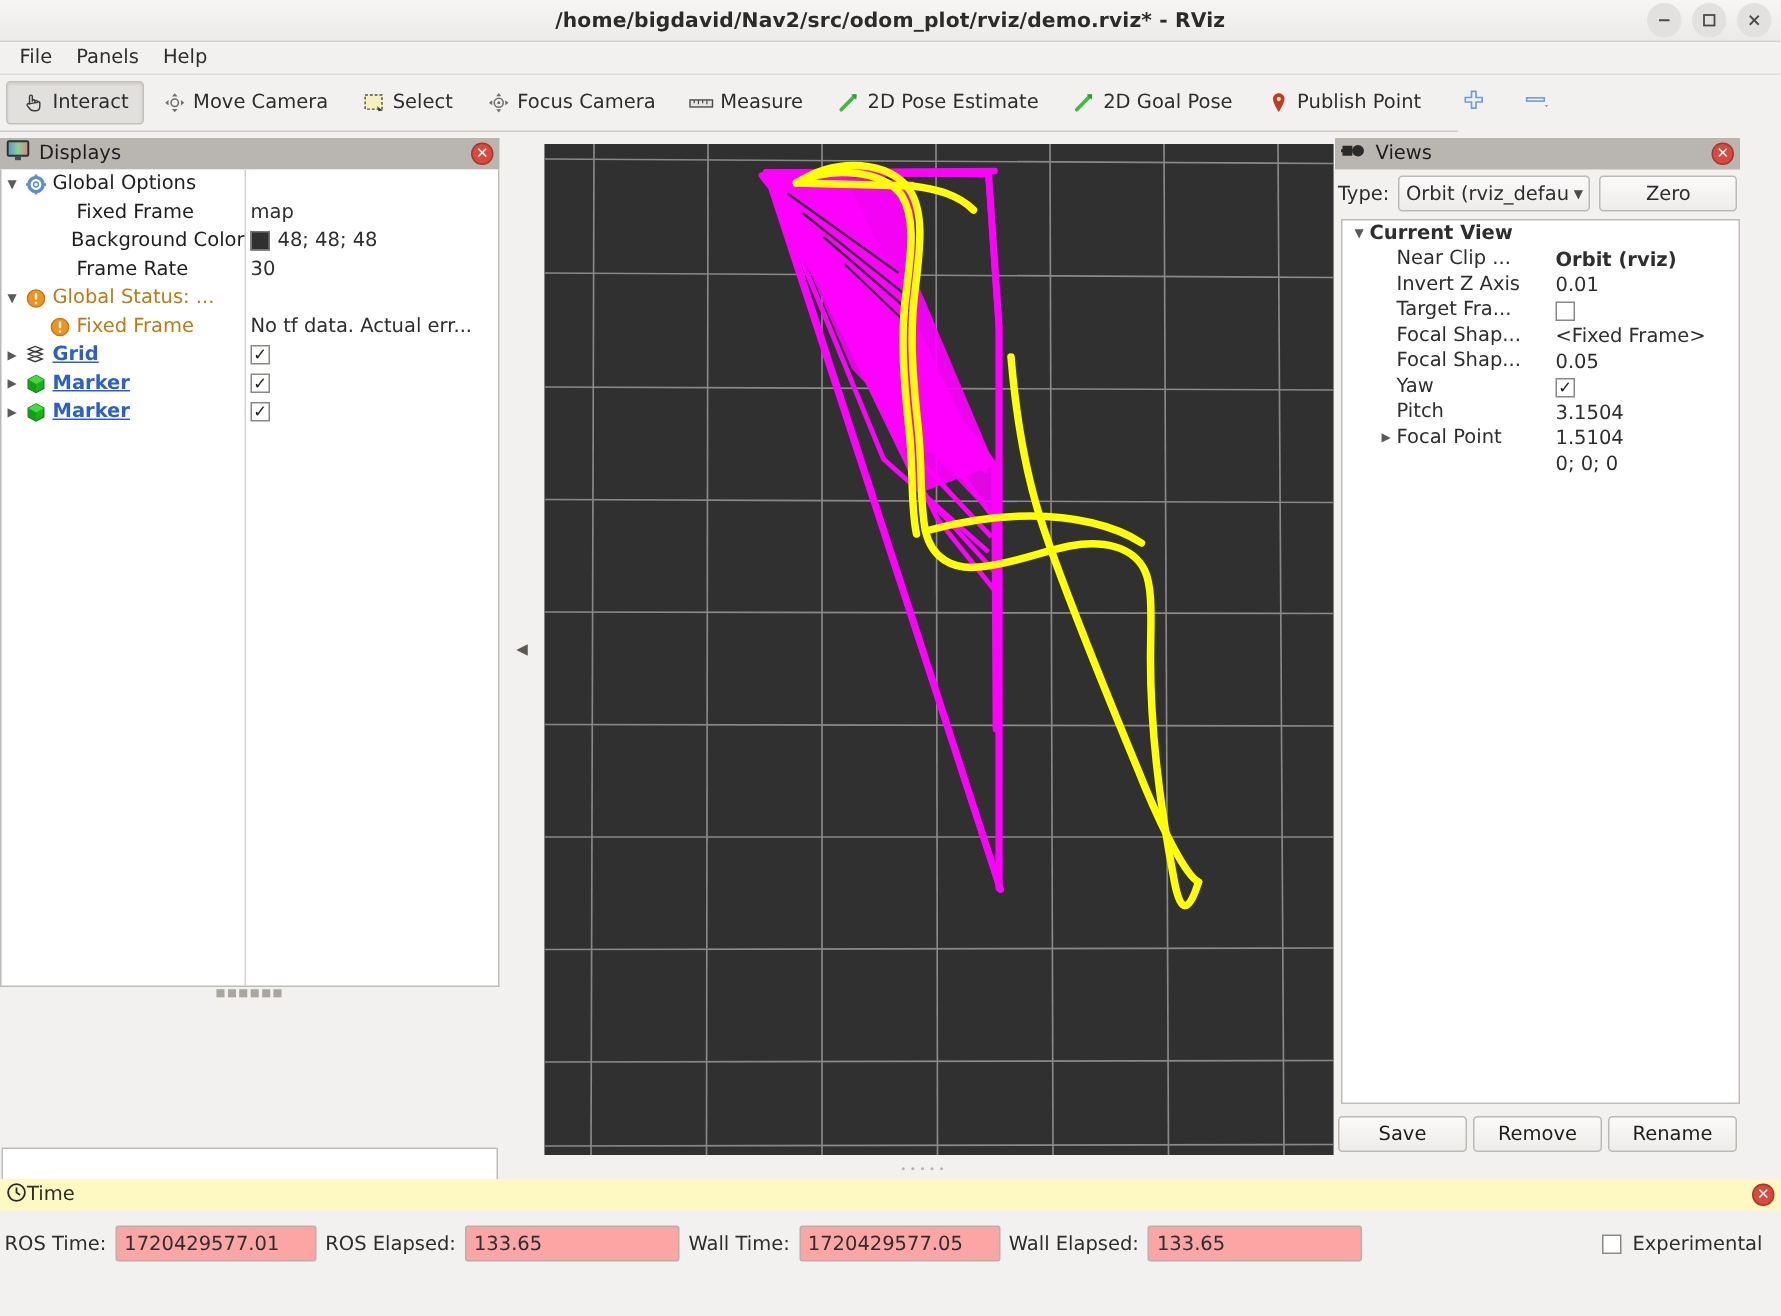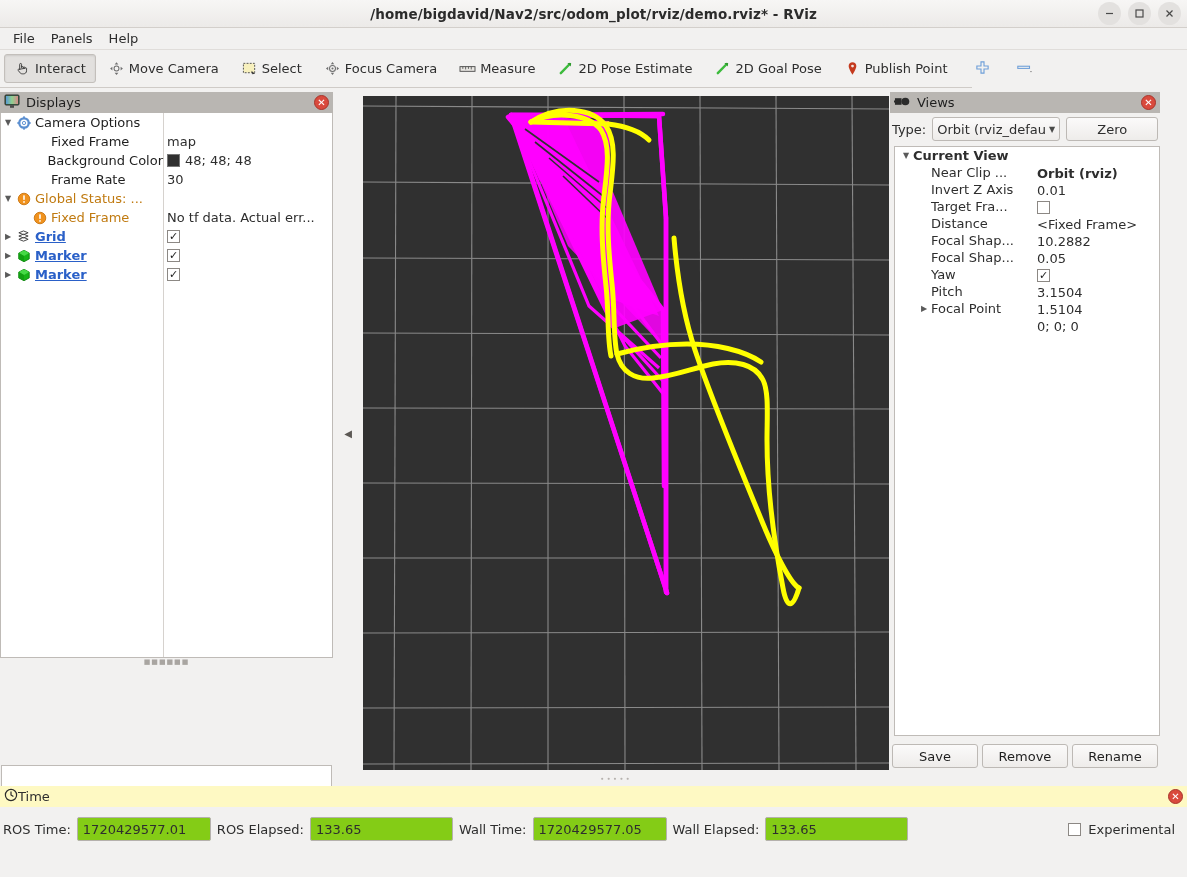--- a/index.html
+++ b/index.html
@@ -195,21 +195,21 @@
   .time-header {
     height: 21px; background: #fef9c3; display: flex; align-items: center; padding: 0 4px;
     font-size: 13px;
   }
   .time-fields {
     position: absolute; left: 0; top: 28px; width: 1187px; height: 30px;
     display: flex; align-items: center; padding-left: 3px; gap: 6px;
   }
   .tlabel { font-size: 13px; white-space: nowrap; }
   .tinput {
-    height: 24px; background: #84cc16; border: 1px solid #b5b1ad; border-radius: 2px;
+    height: 24px; background: #fca5a5; border: 1px solid #b5b1ad; border-radius: 2px;
     display: flex; align-items: center; padding: 0 5px; font-size: 13px;
   }
   .tinput.w1 { width: 134px; }
   .tinput.w2 { width: 143px; }
   .exp-wrap { margin-left: auto; display: flex; align-items: center; gap: 7px; padding-right: 12px; }
 </style>
 </head>
 <body>
 
 <div id="app">
@@ -371,21 +371,21 @@
                   <circle cx="8" cy="8" r="5.4" fill="none" stroke="#5b8fd0" stroke-width="2.6"></circle>
                   <circle cx="8" cy="8" r="1.9" fill="#eef3fa" stroke="#5b8fd0" stroke-width="1"></circle>
                   <g fill="#5b8fd0">
                     <rect x="7" y="0.4" width="2" height="2.6"></rect>
                     <rect x="7" y="13" width="2" height="2.6"></rect>
                     <rect x="0.4" y="7" width="2.6" height="2"></rect>
                     <rect x="13" y="7" width="2.6" height="2"></rect>
                   </g>
                 </svg>
               </span>
-              <span class="dlabel plain">Camera Options</span>
+              <span class="dlabel plain">Global Options</span>
             </div>
             <div class="dright">
               <span></span>
             </div>
           </div>
           <div class="drow">
             <div class="dleft">
               <span style="display: inline-block; width: 16px;"></span>
               <span class="twisty"></span>
               <span class="dicon"></span>
@@ -665,30 +665,20 @@
               <span class="vlabel">Target Fra...</span>
             </div>
             <div class="vright">
               <span class="vlabel">&lt;Fixed Frame&gt;</span>
             </div>
           </div>
           <div class="vrow">
             <div class="vleft">
               <span style="display: inline-block; width: 22px;"></span>
               <span class="twisty"></span>
-              <span class="vlabel">Distance</span>
-            </div>
-            <div class="vright">
-              <span class="vlabel">10.2882</span>
-            </div>
-          </div>
-          <div class="vrow">
-            <div class="vleft">
-              <span style="display: inline-block; width: 22px;"></span>
-              <span class="twisty"></span>
               <span class="vlabel">Focal Shap...</span>
             </div>
             <div class="vright">
               <span class="vlabel">0.05</span>
             </div>
           </div>
           <div class="vrow">
             <div class="vleft">
               <span style="display: inline-block; width: 22px;"></span>
               <span class="twisty"></span>

